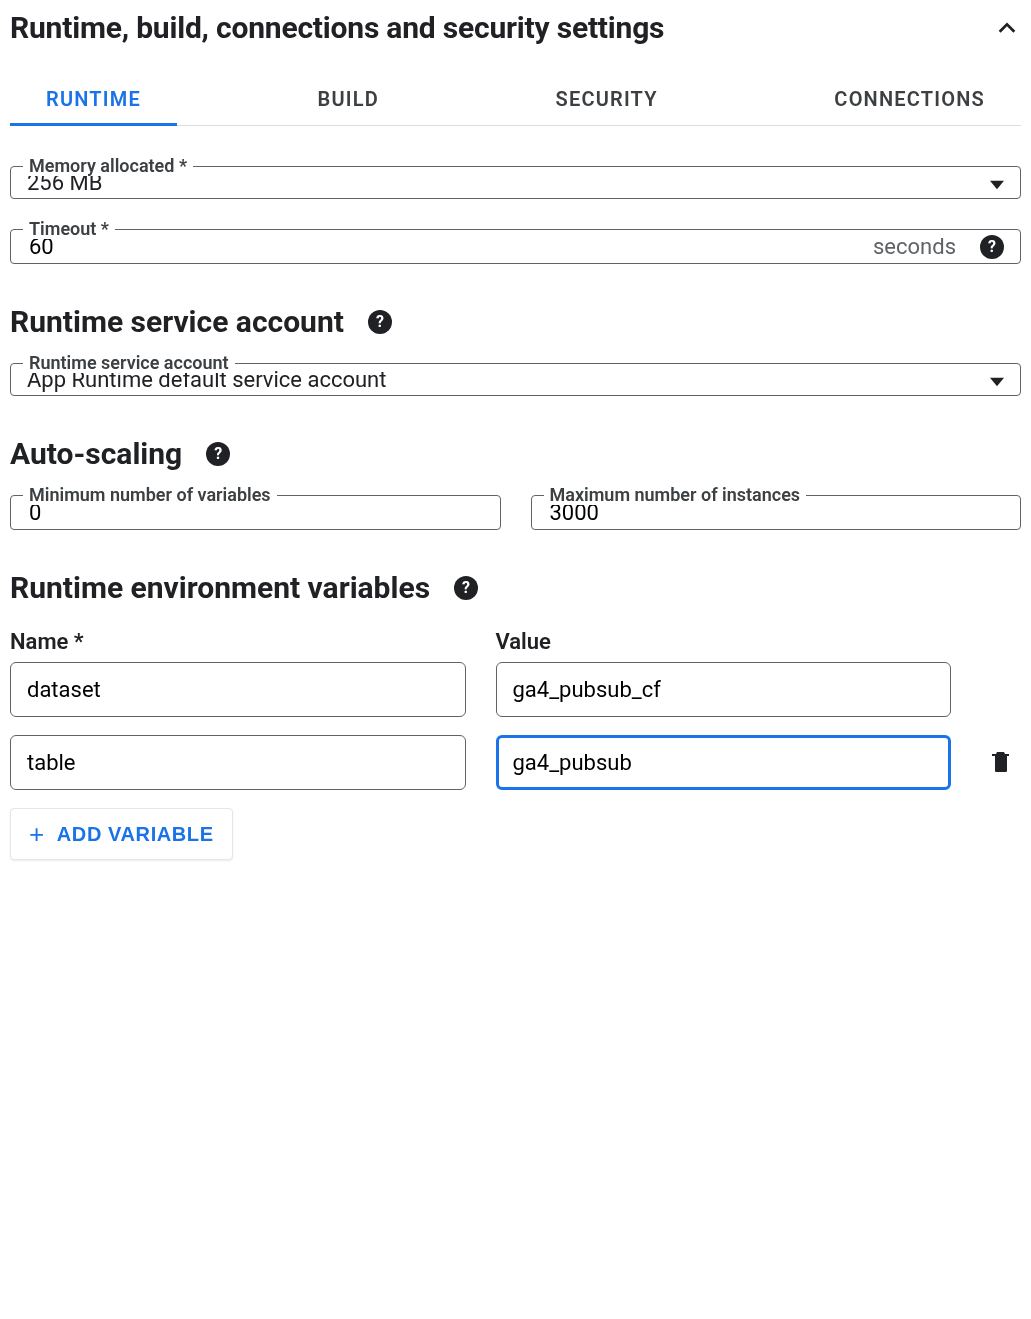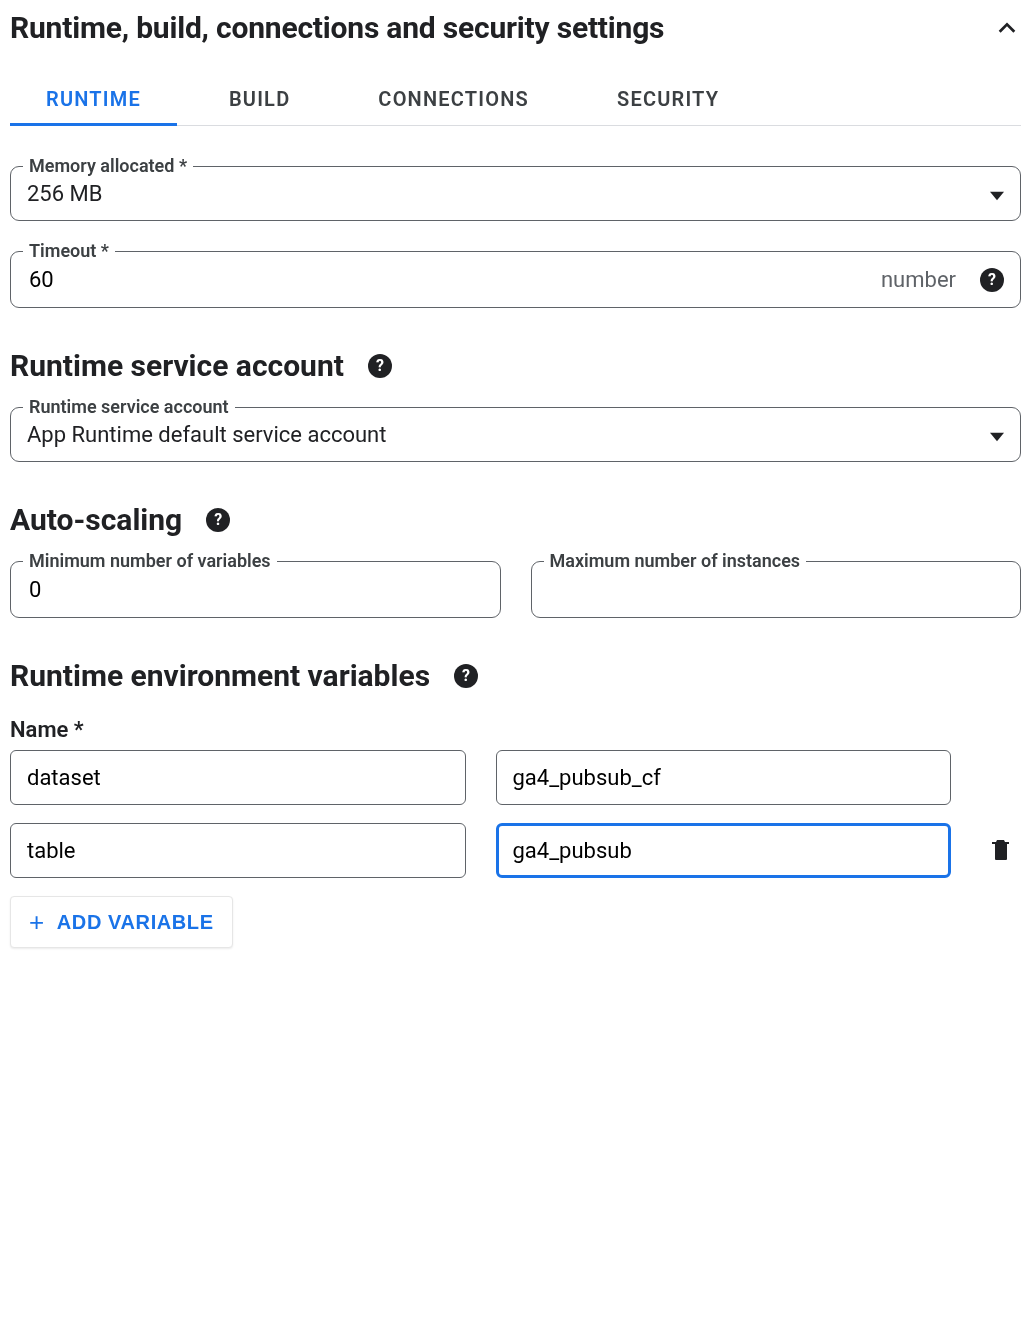--- a/index.html
+++ b/index.html
@@ -28,40 +28,41 @@
     display: inline-flex;
     align-items: center;
     justify-content: center;
   }
   .chevron svg { width: 22px; height: 22px; stroke: #202124; stroke-width: 3; fill: none; }
   .tabs {
     display: flex;
     gap: 16px;
     border-bottom: 1px solid #dadce0;
     margin-bottom: 40px;
+    justify-content: space-between;
   }
   .tab {
     padding: 12px 36px;
     font-size: 20px;
     font-weight: 600;
     letter-spacing: 1.2px;
     color: #3c4043;
     cursor: pointer;
     border-bottom: 3px solid transparent;
     margin-bottom: -1px;
   }
   .tab.active {
     color: #1a73e8;
     border-bottom-color: #1a73e8;
   }
   .field {
     position: relative;
     border: 1px solid #5f6368;
-    border-radius: 9px;
-    padding: 14px 16px;
+    border-radius: 4px;
+    padding: 3px 16px;
     margin-bottom: 30px;
   }
   .field-label {
     position: absolute;
     top: -12px;
     left: 12px;
     background: #fff;
     padding: 0 6px;
     font-size: 18px;
     font-weight: 600;
@@ -183,41 +184,41 @@
   <span class="chevron">
     <svg viewBox="0 0 24 24">
         <polyline points="4,16 12,8 20,16"></polyline>
       </svg>
   </span>
 </div>
 
 <div class="tabs">
   <div class="tab active">RUNTIME</div>
   <div class="tab">BUILD</div>
+  <div class="tab">SECURITY</div>
   <div class="tab">CONNECTIONS</div>
-  <div class="tab">SECURITY</div>
 </div>
 
 <div class="field">
   <span class="field-label">Memory allocated *</span>
   <div class="field-content">
     <span>256 MB</span>
     <span class="dropdown-arrow">
       <svg viewBox="0 0 10 6">
           <polygon points="0,0 10,0 5,6"></polygon>
         </svg>
     </span>
   </div>
 </div>
 
 <div class="field">
   <span class="field-label">Timeout *</span>
   <div class="field-content">
     <input value="60" style="">
-    <span class="suffix">number</span>
+    <span class="suffix">seconds</span>
     <span class="help-icon">?</span>
   </div>
 </div>
 
 <div class="section-heading">
   <span>Runtime service account</span>
   <span class="help-icon">?</span>
 </div>
 
 <div class="field">
@@ -239,31 +240,35 @@
 
 <div class="two-col">
   <div class="field" style="margin-bottom:0">
     <span class="field-label">Minimum number of variables</span>
     <div class="field-content">
       <input value="0" style="">
     </div>
   </div>
   <div class="field" style="margin-bottom:0">
     <span class="field-label">Maximum number of instances</span>
+    <div class="field-content">
+      <input value="3000" style="">
+    </div>
   </div>
 </div>
 
 <div class="section-heading">
   <span>Runtime environment variables</span>
   <span class="help-icon">?</span>
 </div>
 
 <div class="envvars">
   <div class="env-header-row">
     <div class="col">Name *</div>
+    <div class="col">Value</div>
     <div class="del-col"></div>
   </div>
 
   <div class="env-row">
     <div class="env-cell">
       <input class="env-input" value="dataset" style="">
     </div>
     <div class="env-cell">
       <input class="env-input" value="ga4_pubsub_cf" style="">
     </div>

